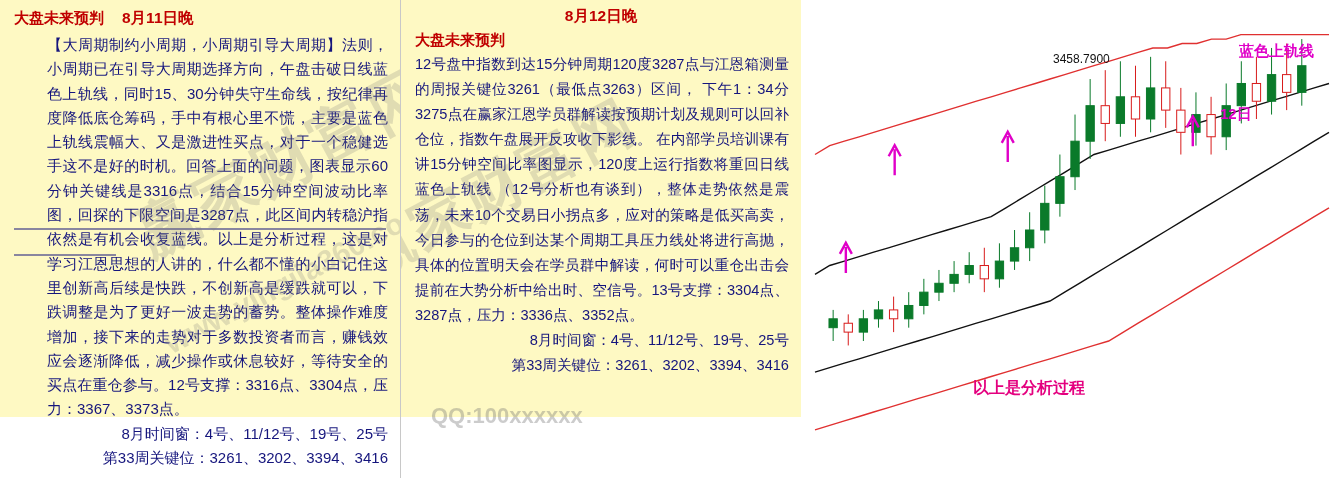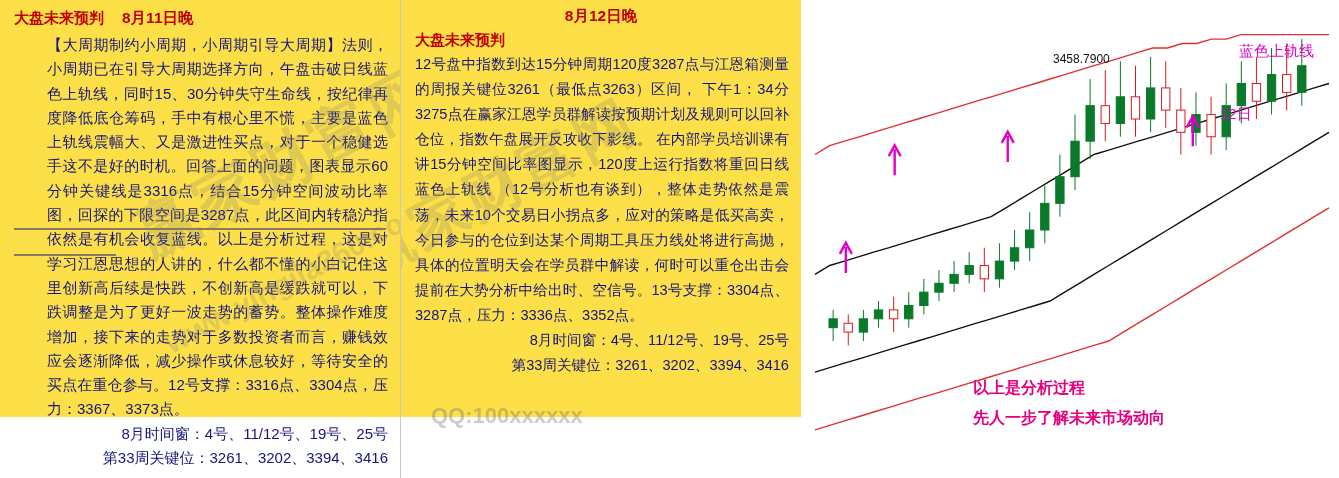--- a/index.html
+++ b/index.html
@@ -1,17 +1,17 @@
 <!DOCTYPE html>
 <html><head>
 <meta charset="utf-8">
 <style>
   html,body{margin:0;padding:0;background:#ffffff;}
   body{width:1339px;height:478px;font-family:"Liberation Sans","DejaVu Sans",sans-serif;overflow:hidden;}
-  #root{position:relative;width:1339px;height:417px;background:#fde047;}
+  #root{position:relative;width:1339px;height:417px;background:#fef9c3;}
 
   .col{position:absolute;top:0;height:478px;overflow:hidden;}
   #col1{left:0;width:400px;}
   #col2{left:400px;width:400px;border-left:1px solid #c8c8c8;border-right:1px solid #c8c8c8;}
 
   .hdr{display:flex;align-items:center;gap:18px;padding:8px 14px 2px 14px;}
   .hdr2{display:flex;justify-content:center;gap:14px;padding:6px 14px 0 14px;}
   .t-red{color:#c00000;font-weight:bold;font-size:15px;white-space:nowrap;}
   .t-red2{color:#c00000;font-weight:bold;font-size:15.5px;white-space:nowrap;}
 
@@ -31,21 +31,21 @@
   
   .wm{position:absolute;pointer-events:none;color:rgba(120,120,120,.22);font-weight:bold;white-space:nowrap;}
   .wm1{left:120px;top:120px;font-size:62px;transform:rotate(-28deg);letter-spacing:4px;}
   .wm2{left:150px;top:260px;font-size:30px;transform:rotate(-28deg);}
   .wm3{left:505px;top:160px;font-size:58px;transform:rotate(-28deg);letter-spacing:4px;}
   .wm4{left:440px;top:400px;font-size:22px;transform:rotate(0deg);color:rgba(110,110,110,.35);}
 
   
   #chartbox{position:absolute;left:801px;top:0;width:538px;height:478px;background:#ffffff;}
   #chartsvg{position:absolute;left:0;top:0;}
-  .lab-pink{position:absolute;color:#e000c8;font-weight:normal;font-size:15px;white-space:nowrap;}
+  .lab-pink{position:absolute;color:#e000c8;font-weight:bold;font-size:15px;white-space:nowrap;}
   .lab-blk{position:absolute;color:#111;font-size:12px;white-space:nowrap;}
   .lab-red{position:absolute;color:#e4007f;font-weight:bold;font-size:16px;white-space:nowrap;}
 </style>
 </head>
 <body>
 
 <div id="root">
 
   <div class="col" id="col1">
     <div class="hdr">
@@ -229,17 +229,16 @@
           <path d="M206.75,161.88 L206.75,135.88 M200.75,142.88 L206.75,131.88 L212.75,142.88" stroke="#e000c8" stroke-width="2.4" fill="none"></path>
           <path d="M391.79,146.33999999999997 L391.79,120.33999999999999 M385.79,127.33999999999999 L391.79,116.33999999999999 L397.79,127.33999999999999" stroke="#e000c8" stroke-width="2.4" fill="none"></path>
         </g>
     </svg>
 
     <div class="lab-blk" id="lbl-value" style="left:252px;top:52px;">3458.7900</div>
     <div class="lab-pink" id="lbl-upper" style="left:438px;top:42px;">蓝色上轨线</div>
     <div class="lab-pink" id="lbl-day" style="left:419px;top:105px;">12日</div>
 
     <div class="lab-red" style="left:172px;top:378px;">以上是分析过程</div>
-    <div class="lab-red" style="left:172px;top:408px;">先人一步了解未来市场动向</div>
 
   </div>
 
 </div>
 
 </body></html>

